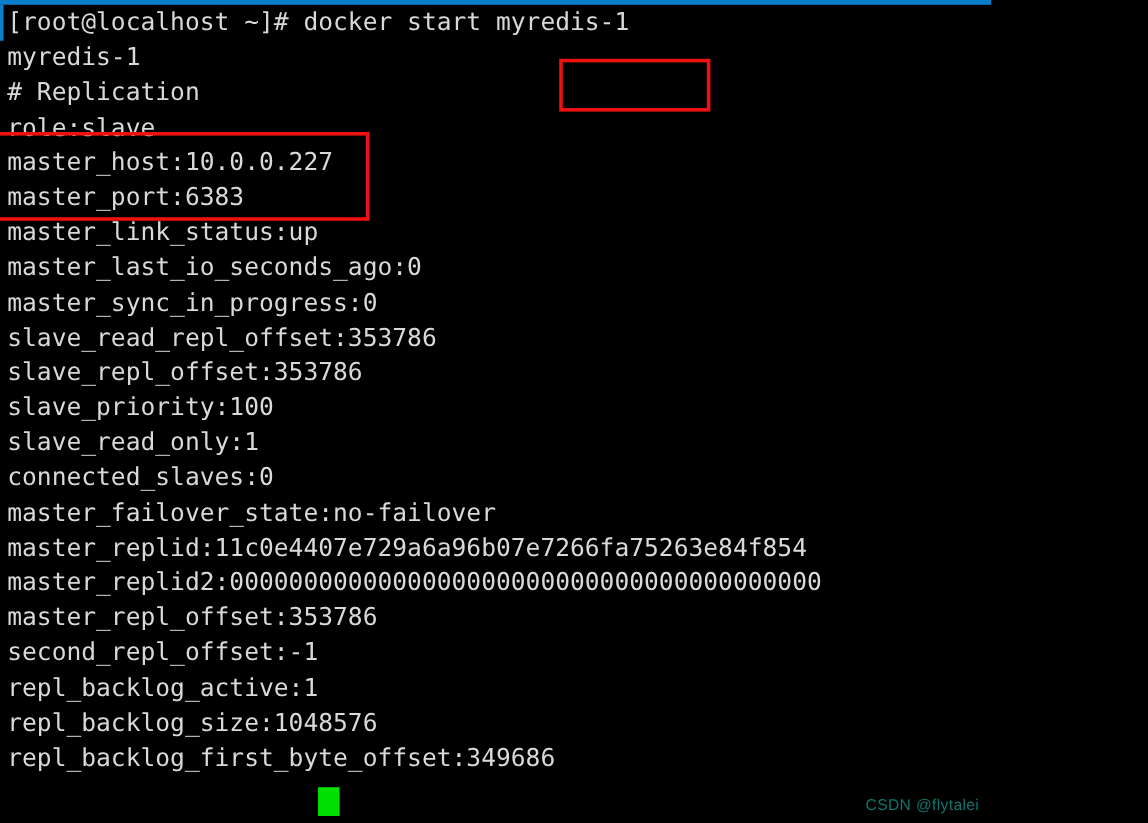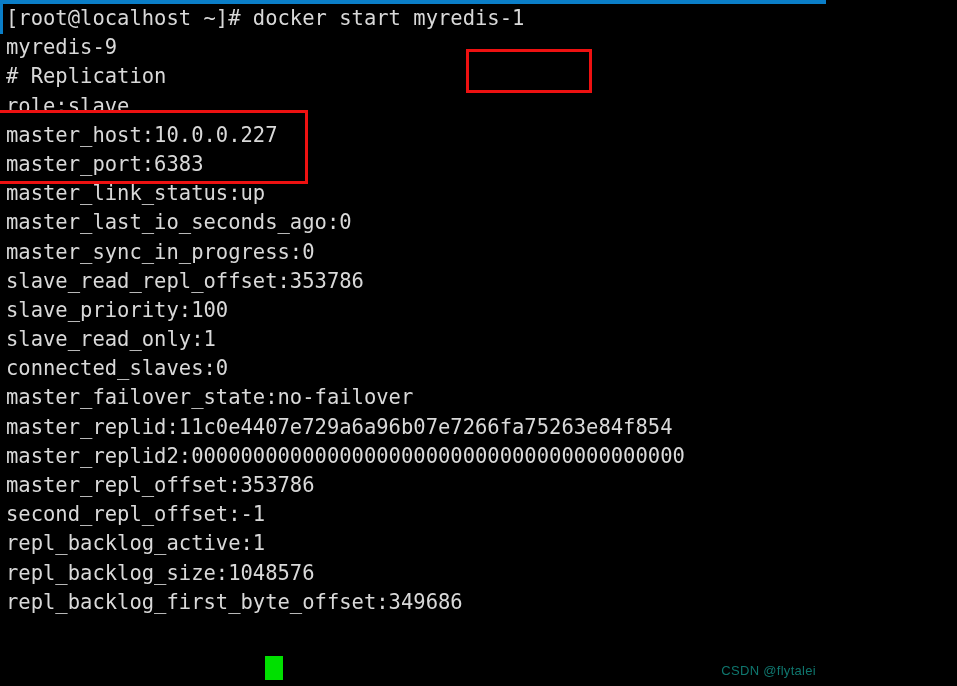--- a/index.html
+++ b/index.html
@@ -87,29 +87,30 @@
 </head>
 <body>
 
 <div id="terminal">
 
   <div id="top-border"></div>
   <div id="left-border"></div>
 
   <div id="lines">
     <div class="term-line">[root@localhost ~]# docker start myredis-1</div>
-    <div class="term-line">myredis-9</div>
+    <div class="term-line">myredis-1</div>
     <div class="term-line"># Replication</div>
     <div class="term-line">role:slave</div>
     <div class="term-line">master_host:10.0.0.227</div>
     <div class="term-line">master_port:6383</div>
     <div class="term-line">master_link_status:up</div>
     <div class="term-line">master_last_io_seconds_ago:0</div>
     <div class="term-line">master_sync_in_progress:0</div>
     <div class="term-line">slave_read_repl_offset:353786</div>
+    <div class="term-line">slave_repl_offset:353786</div>
     <div class="term-line">slave_priority:100</div>
     <div class="term-line">slave_read_only:1</div>
     <div class="term-line">connected_slaves:0</div>
     <div class="term-line">master_failover_state:no-failover</div>
     <div class="term-line">master_replid:11c0e4407e729a6a96b07e7266fa75263e84f854</div>
     <div class="term-line">master_replid2:0000000000000000000000000000000000000000</div>
     <div class="term-line">master_repl_offset:353786</div>
     <div class="term-line">second_repl_offset:-1</div>
     <div class="term-line">repl_backlog_active:1</div>
     <div class="term-line">repl_backlog_size:1048576</div>

